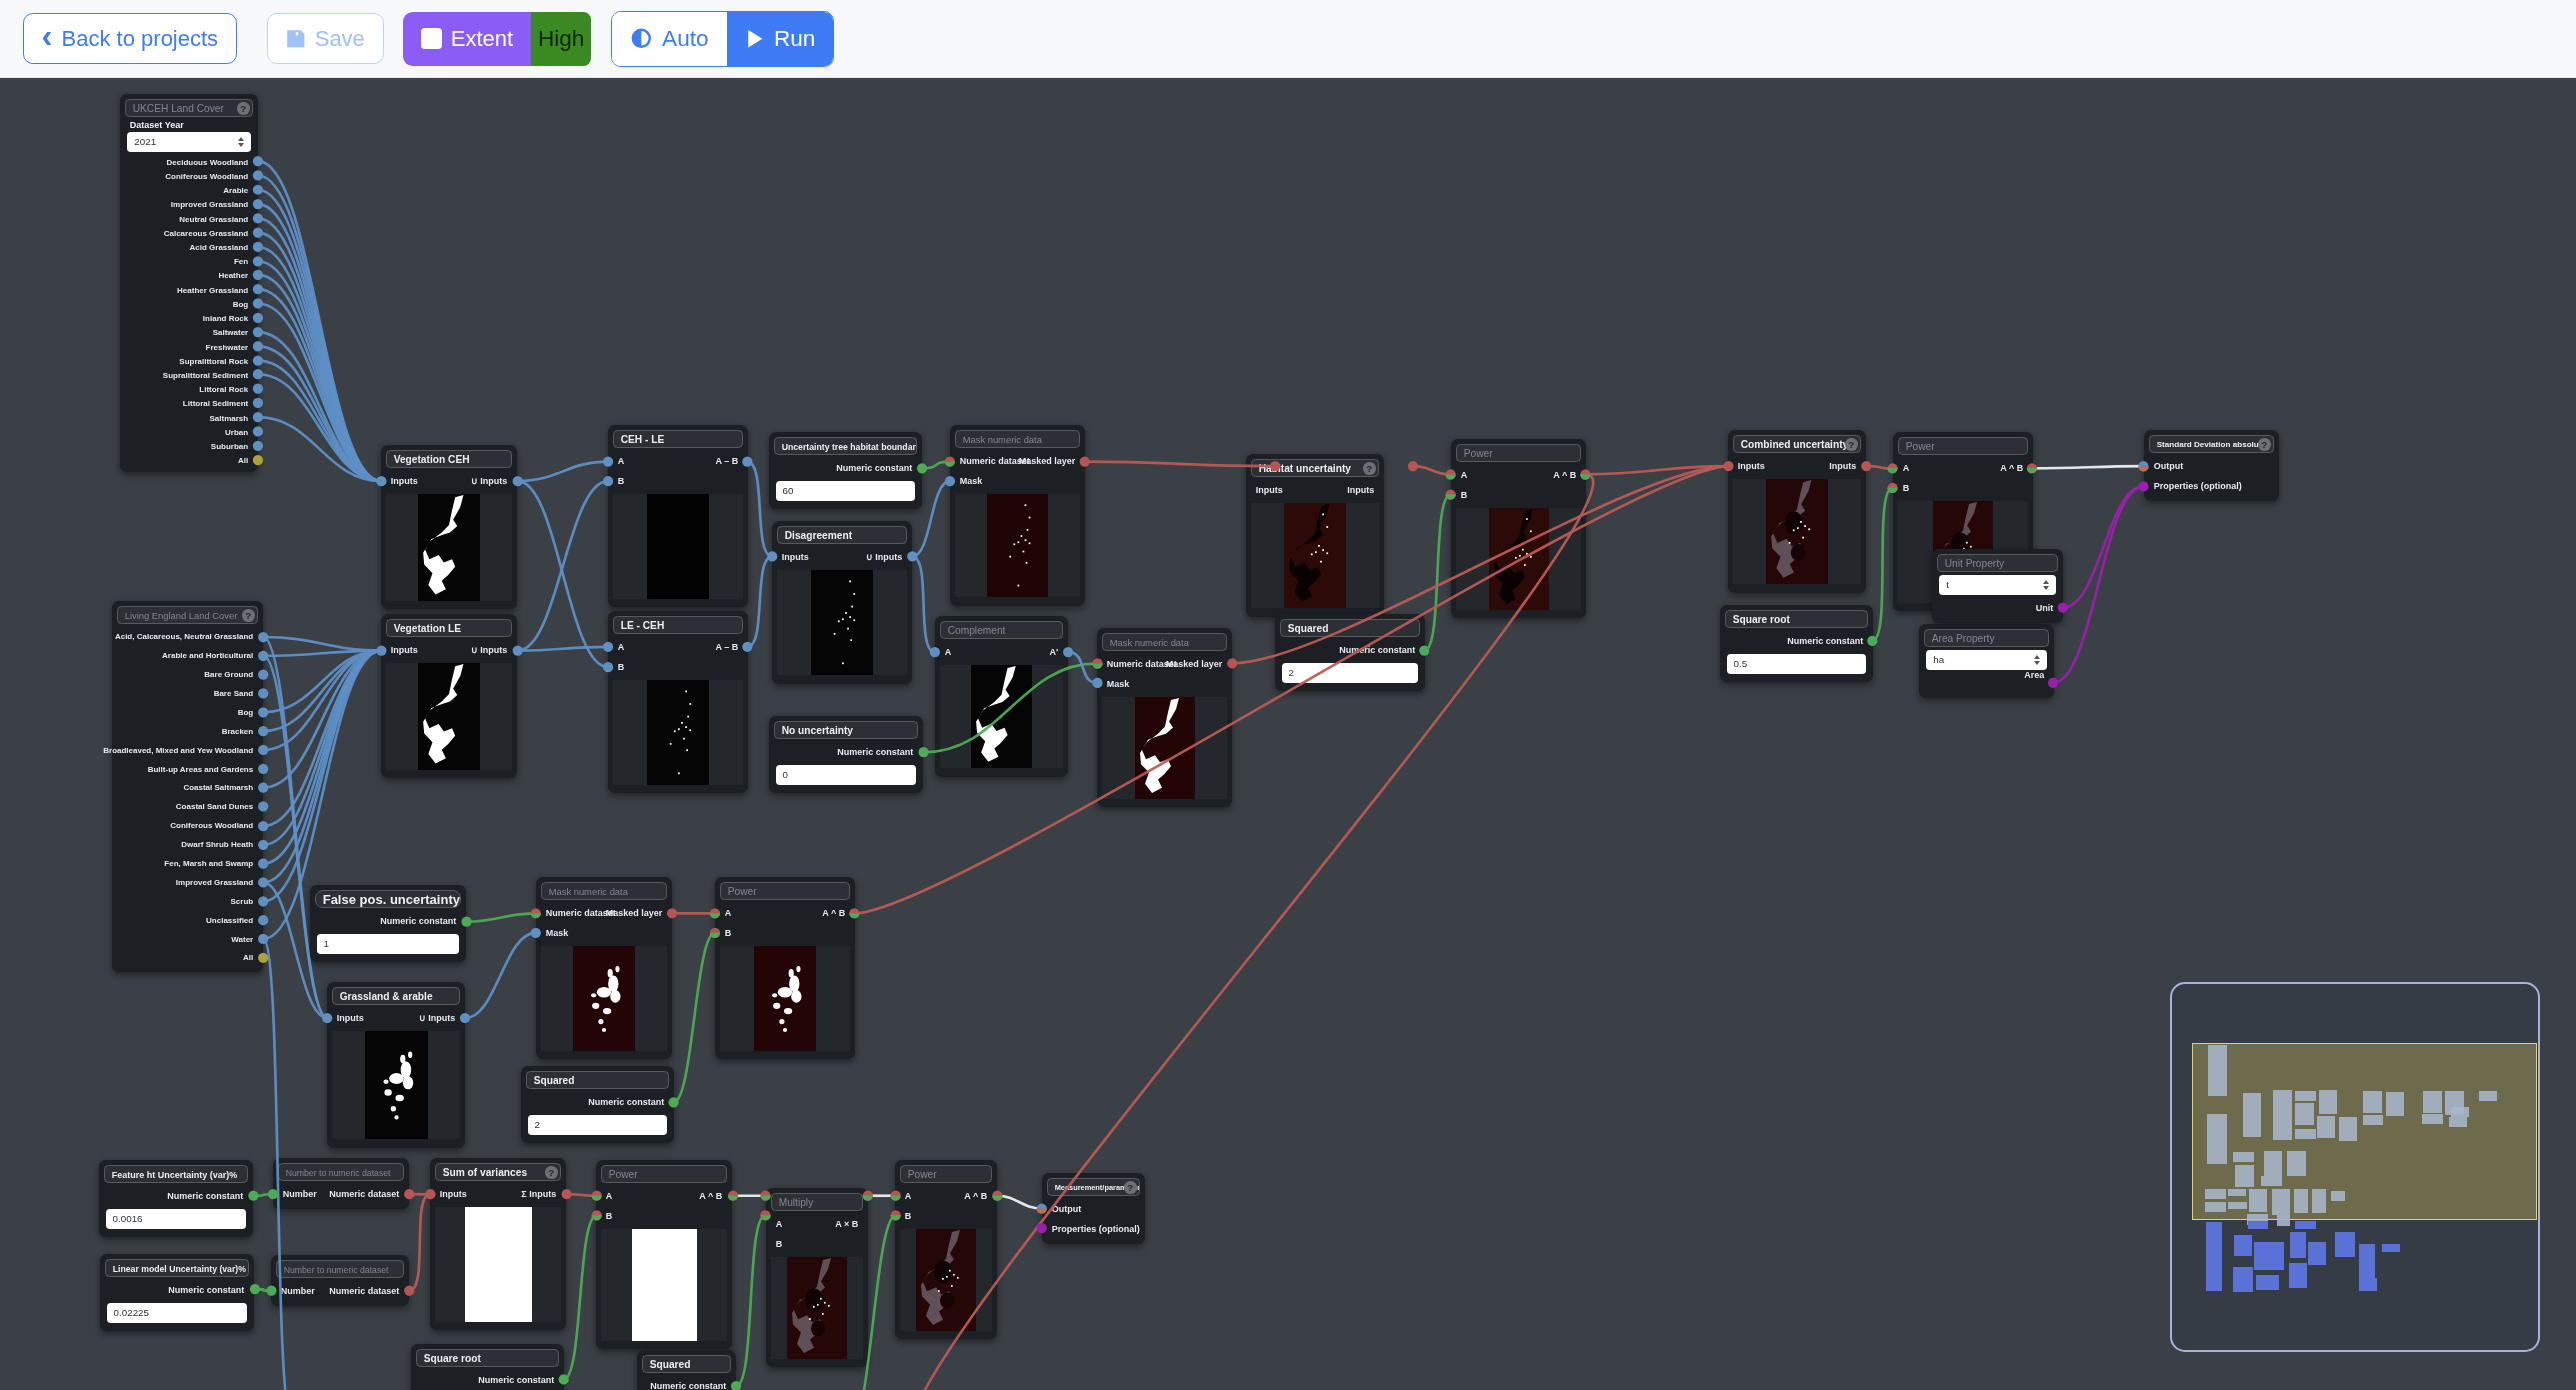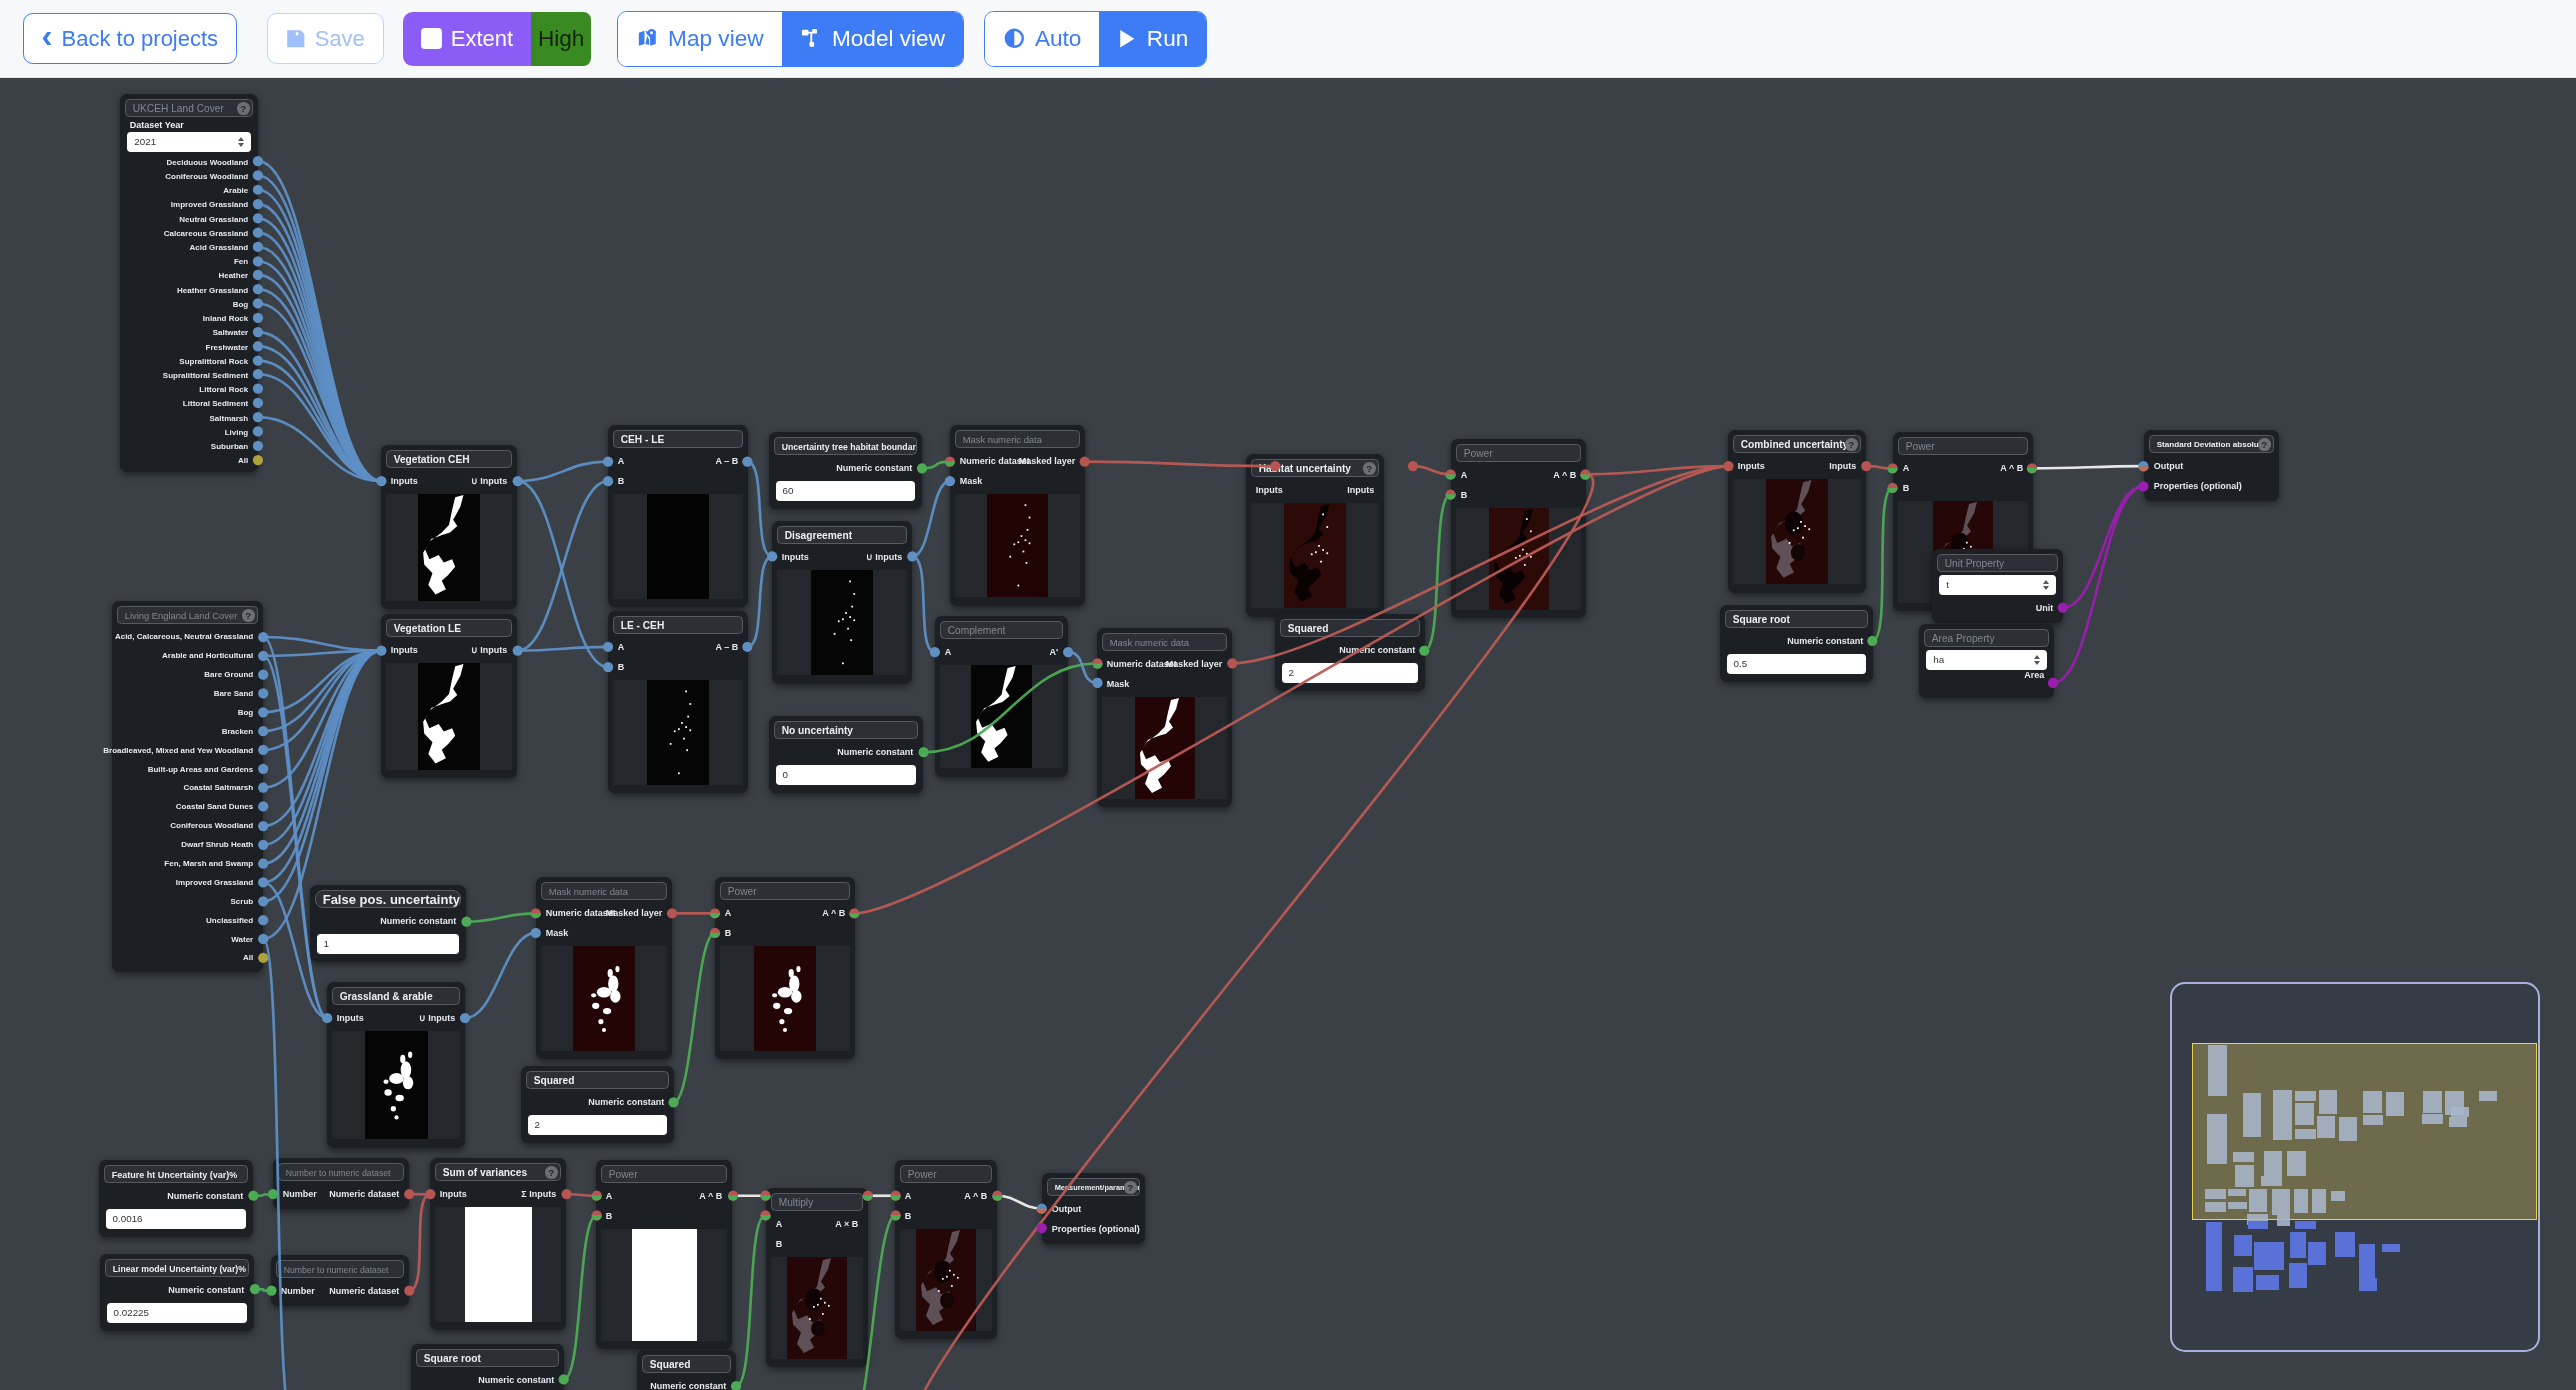--- a/index.html
+++ b/index.html
@@ -109,21 +109,21 @@
       <div class="prow" style="top: 288px; height: 14.2px; font-size: 8px;">
         <span class="r">Littoral Rock</span>
       </div>
       <div class="prow" style="top: 302px; height: 14.2px; font-size: 8px;">
         <span class="r">Littoral Sediment</span>
       </div>
       <div class="prow" style="top: 317px; height: 14.2px; font-size: 8px;">
         <span class="r">Saltmarsh</span>
       </div>
       <div class="prow" style="top: 331px; height: 14.2px; font-size: 8px;">
-        <span class="r">Living</span>
+        <span class="r">Urban</span>
       </div>
       <div class="prow" style="top: 345px; height: 14.2px; font-size: 8px;">
         <span class="r">Suburban</span>
       </div>
       <div class="prow" style="top: 359px; height: 14.2px; font-size: 8px;">
         <span class="r">All</span>
       </div>
     </div>
     <div class="node" style="left: 112px; top: 601px; width: 151px; height: 371px;">
       <div class="ntitle ghost" style="top: 4.9px; font-size: 9.4px;">Living England Land Cover</div>
@@ -977,39 +977,20 @@
       </svg>
     <span>Save</span>
   </button>
   <div class="extent-group">
     <button class="tbtn extent">
       <span class="sq"></span>
       <span>Extent</span>
     </button>
     <div class="high">High</div>
   </div>
-  <div class="seg seg1">
-    <button class="seg-btn seg-light">
-      <svg width="22.6" height="22.6" viewBox="0 0 24 24">
-          <path fill="#3d7cf5" d="M3 6l6-2v14l-6 2z M10 4l4 1.2v5.3c-1.5-1.8-1.8-4-1-5.2L10 18z M10 4v14l4 1.2V14z M15 5.4l6-1.4v14l-6 2z"></path>
-          <path fill="#3d7cf5" d="M16.5 2a4 4 0 014 4c0 2.7-4 7-4 7s-4-4.3-4-7a4 4 0 014-4z"></path>
-          <circle cx="16.5" cy="6" r="1.6" fill="#fff"></circle>
-        </svg>
-      <span>Map view</span>
-    </button>
-    <button class="seg-btn seg-dark">
-      <svg width="22.6" height="22.6" viewBox="0 0 24 24">
-          <path stroke="#fff" stroke-width="2" fill="none" d="M6 6h8 M12 6v12 M12 18h2"></path>
-          <rect x="2" y="3" width="7" height="6" rx="1" fill="#fff"></rect>
-          <rect x="13" y="2" width="5" height="5" rx="1" fill="#fff"></rect>
-          <rect x="10" y="16" width="5" height="5" rx="1" fill="#fff"></rect>
-        </svg>
-      <span>Model view</span>
-    </button>
-  </div>
   <div class="seg seg2">
     <button class="seg-btn seg-light">
       <svg width="22.6" height="22.6" viewBox="0 0 24 24">
           <circle cx="12" cy="12" r="9" fill="none" stroke="#3d7cf5" stroke-width="2.6"></circle>
           <path d="M12 3a9 9 0 000 18z" fill="#3d7cf5"></path>
         </svg>
       <span>Auto</span>
     </button>
     <button class="seg-btn seg-dark">
       <svg width="19.6" height="19.6" viewBox="0 0 18 18">

